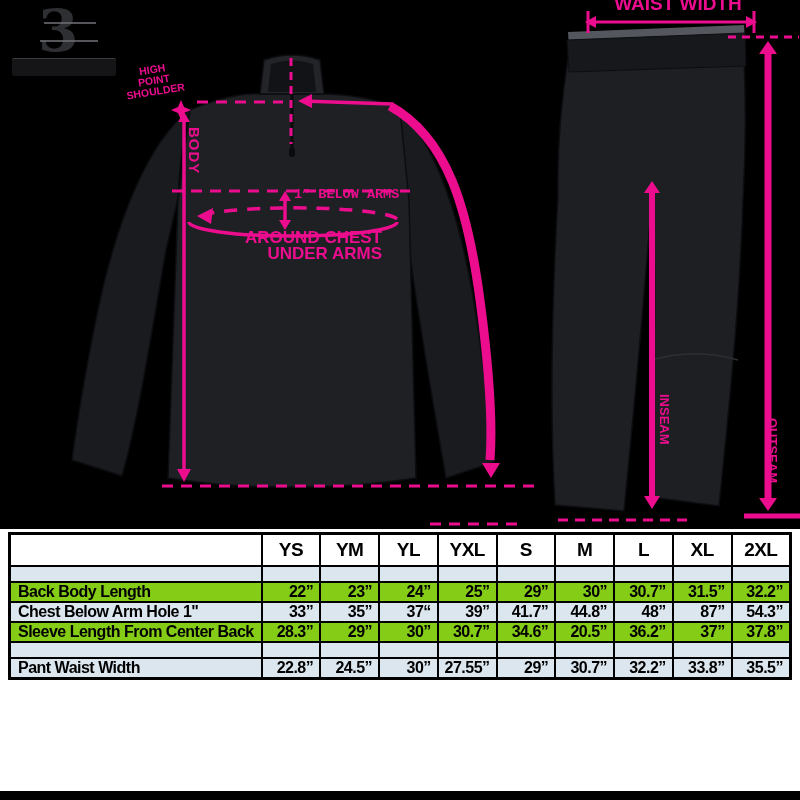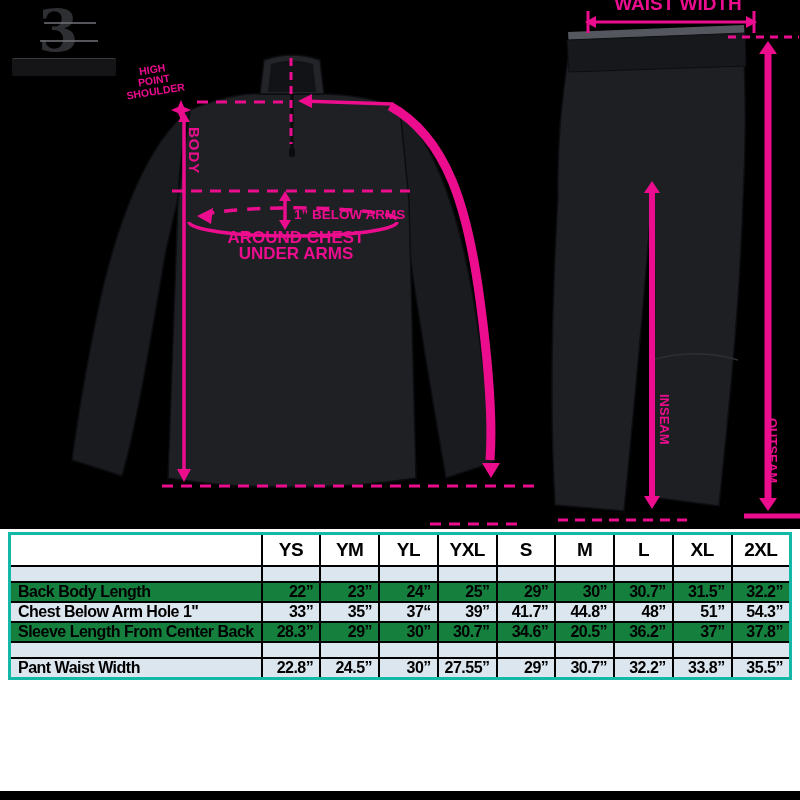--- a/index.html
+++ b/index.html
@@ -12,21 +12,21 @@
   .center{text-align:center;}
   
   .brand-glyph{position:absolute;left:38px;top:2px;font-family:"DejaVu Serif",serif;
                font-weight:bold;font-size:58px;color:#2e2f33;line-height:1;}
   .brand-stripe{position:absolute;height:2px;background:#6a6b70;opacity:.8;}
   .brand-wordmark{position:absolute;left:12px;top:58px;width:104px;height:17px;
                   background:#151518;border-top:1px solid #3a3b40;border-radius:2px;}
   
   .table-wrap{position:absolute;left:0;top:529px;width:800px;height:262px;background:#ffffff;
               box-sizing:border-box;padding:3px 8px 0 8px;}
-  table{border-collapse:collapse;width:784px;table-layout:fixed;border:3px solid #14b8a6;background:#15803d;}
+  table{border-collapse:collapse;width:784px;table-layout:fixed;border:3px solid #000000;background:#84cc16;}
   th,td{border:2px solid #000;font-weight:bold;color:#000;letter-spacing:-0.5px;
         overflow:hidden;white-space:nowrap;padding:0;}
   thead th{font-size:19px;height:30px;text-align:center;background:#fff;}
   tbody tr{height:16px;}
   tr.alt{background:#DCE6EF;}
   td.rlabel{text-align:left;padding-left:7px;font-size:16px;}
   td.val{text-align:right;padding-right:6px;font-size:16px;}
 </style>
 </head>
 <body>
@@ -106,22 +106,22 @@
     <div class="brand-stripe" style="left:44px;top:22px;width:52px;"></div>
     <div class="brand-stripe" style="left:40px;top:40px;width:58px;"></div>
     <div class="brand-wordmark"></div>
 
     <div class="lbl center" style="left:110px;top:64px;width:88px;font-size:10.5px;transform:rotate(-9deg);">
       <div>HIGH</div>
       <div>POINT</div>
       <div>SHOULDER</div>
     </div>
     <div class="lbl vert" style="left:186px;top:127px;font-size:15px;letter-spacing:1px;">BODY</div>
-    <div class="lbl" style="left:294px;top:208px;font-size:13.5px;">1” BELOW ARMS</div>
-    <div class="lbl center" style="left:210px;top:230px;width:172px;font-size:17px;line-height:0.95;">
+    <div class="lbl" style="left:294px;top:188px;font-size:13.5px;font-family:Liberation Mono, monospace;">1” BELOW ARMS</div>
+    <div class="lbl center" style="left:210px;top:230px;width:172px;font-size:17px;line-height:0.95;text-align:right;">
       <div>AROUND CHEST</div>
       <div>UNDER ARMS</div>
     </div>
 
     <div class="lbl center" style="left:596px;top:-6px;width:164px;font-size:19px;">WAIST WIDTH</div>
     <div class="lbl vert" style="left:765px;top:418px;font-size:13px;">OUTSEAM</div>
     <div class="lbl vert" style="left:657px;top:394px;font-size:13px;">INSEAM</div>
   </div>
 
   <div class="table-wrap">
@@ -170,21 +170,21 @@
           </tr>
           <tr class="alt">
             <td class="rlabel">Chest Below Arm Hole 1"</td>
             <td class="val">33”</td>
             <td class="val">35”</td>
             <td class="val">37“</td>
             <td class="val">39”</td>
             <td class="val">41.7”</td>
             <td class="val">44.8”</td>
             <td class="val">48”</td>
-            <td class="val">51”</td>
+            <td class="val">87”</td>
             <td class="val">54.3”</td>
           </tr>
           <tr>
             <td class="rlabel">Sleeve Length From Center Back</td>
             <td class="val">28.3”</td>
             <td class="val">29”</td>
             <td class="val">30”</td>
             <td class="val">30.7”</td>
             <td class="val">34.6”</td>
             <td class="val">20.5”</td>

